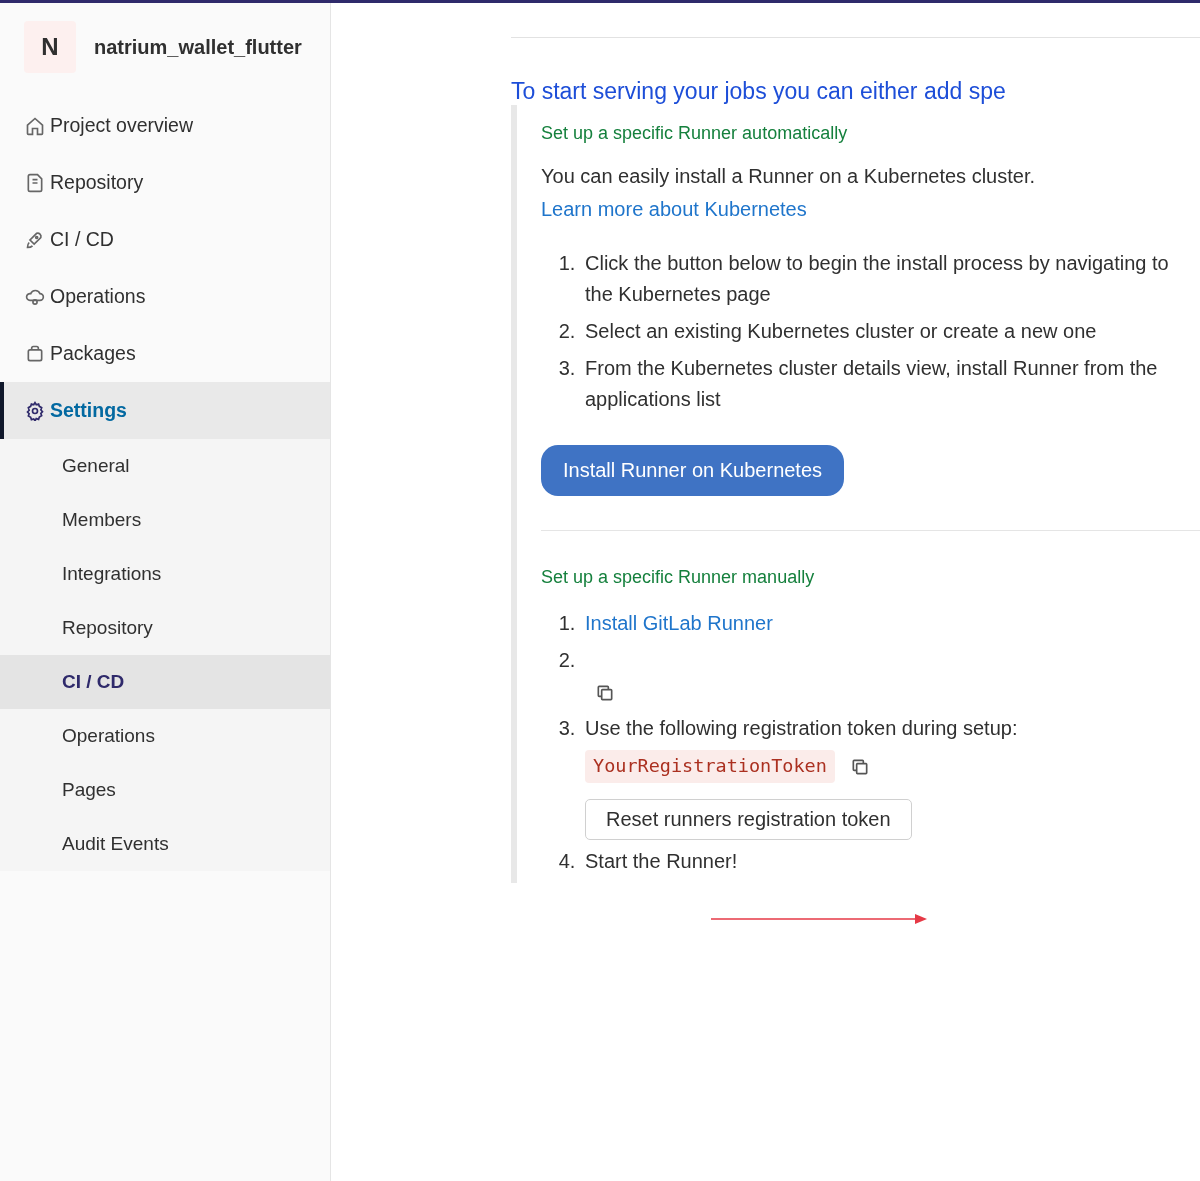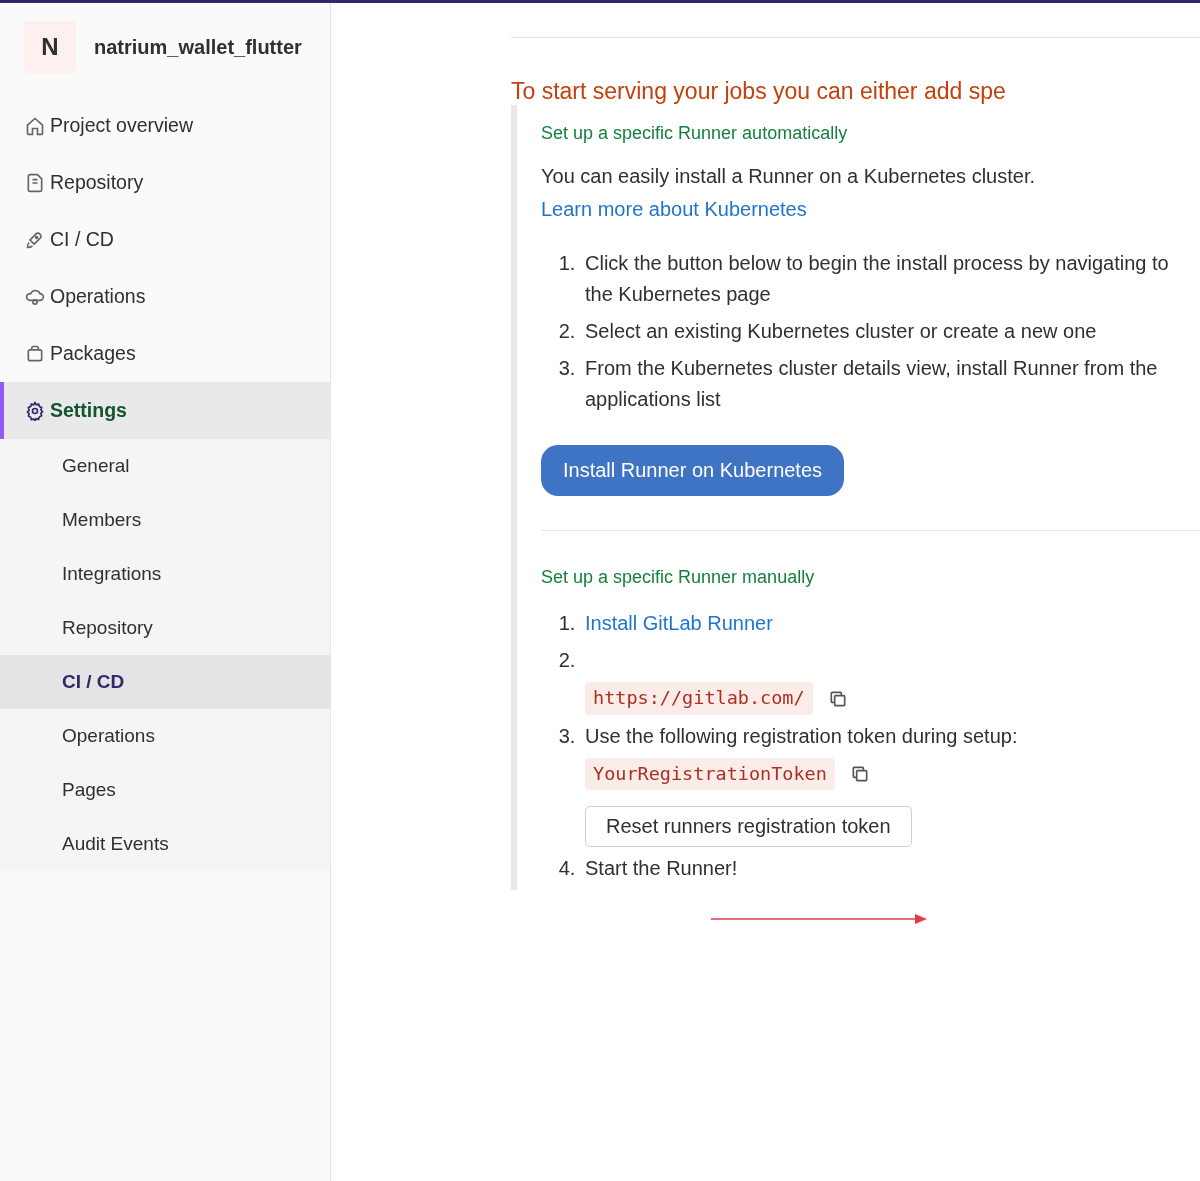--- a/index.html
+++ b/index.html
@@ -55,22 +55,22 @@
     gap: 4px;
     padding: 17px 24px;
     color: #303030;
     font-size: 19.5px;
   }
   .nav-item .icon { width: 22px; height: 22px; display:flex; align-items:center; justify-content:center; }
   .nav-item .icon svg { stroke: #666; fill: none; }
   .nav-item.active {
     background: #e9e9e9;
     font-weight: 700;
-    color: #14532d;
-    border-left: 4px solid #8b5cf6;
+    color: #0369a1;
+    border-left: 4px solid #0f172a;
     padding-left: 20px;
   }
   .nav-item.active .icon svg { stroke: #2f2a6b; fill: #2f2a6b; }
   .subnav-list { list-style: none; background: #f5f5f5; }
   .subnav-item {
     padding: 16px 24px 16px 62px;
     font-size: 19px;
     color: #303030;
   }
   .subnav-item.active {
@@ -85,21 +85,21 @@
     position: relative;
   }
   .main-inner { padding-left: 180px; }
   .divider-top {
     border-top: 1px solid #e2e2e2;
     margin-top: 34px;
     margin-left: 0;
   }
   .intro {
     font-size: 23px;
-    color: #c2410c;
+    color: #1d4ed8;
     padding: 40px 0 0 0;
     white-space: nowrap;
   }
   h1.section-title {
     font-size: 34px;
     font-weight: 700;
     padding: 68px 0 22px 0;
   }
   .card {
     border-left: 6px solid #e8e8e8;
@@ -273,21 +273,20 @@
 
         <div class="card-sep"></div>
 
         <h2 class="card-title">Set up a specific Runner manually</h2>
         <ol class="steps" style="padding-top:2px;">
           <li>
             <a class="link">Install GitLab Runner</a>
           </li>
           <li>
             <br>
-            <span class="code-pill">https://gitlab.com/</span>
             <span class="copy-icon">
                 <svg width="20" height="20" viewBox="0 0 24 24" fill="none" stroke="#555" stroke-width="2">
                   <rect x="8" y="8" width="12" height="12" rx="1"></rect>
                   <path d="M16 8V5a1 1 0 0 0-1-1H5a1 1 0 0 0-1 1v10a1 1 0 0 0 1 1h3"></path>
                 </svg>
               </span>
           </li>
           <li>
             <span>Use the following registration token during setup:</span><br>
             <span class="code-pill">YourRegistrationToken</span>

